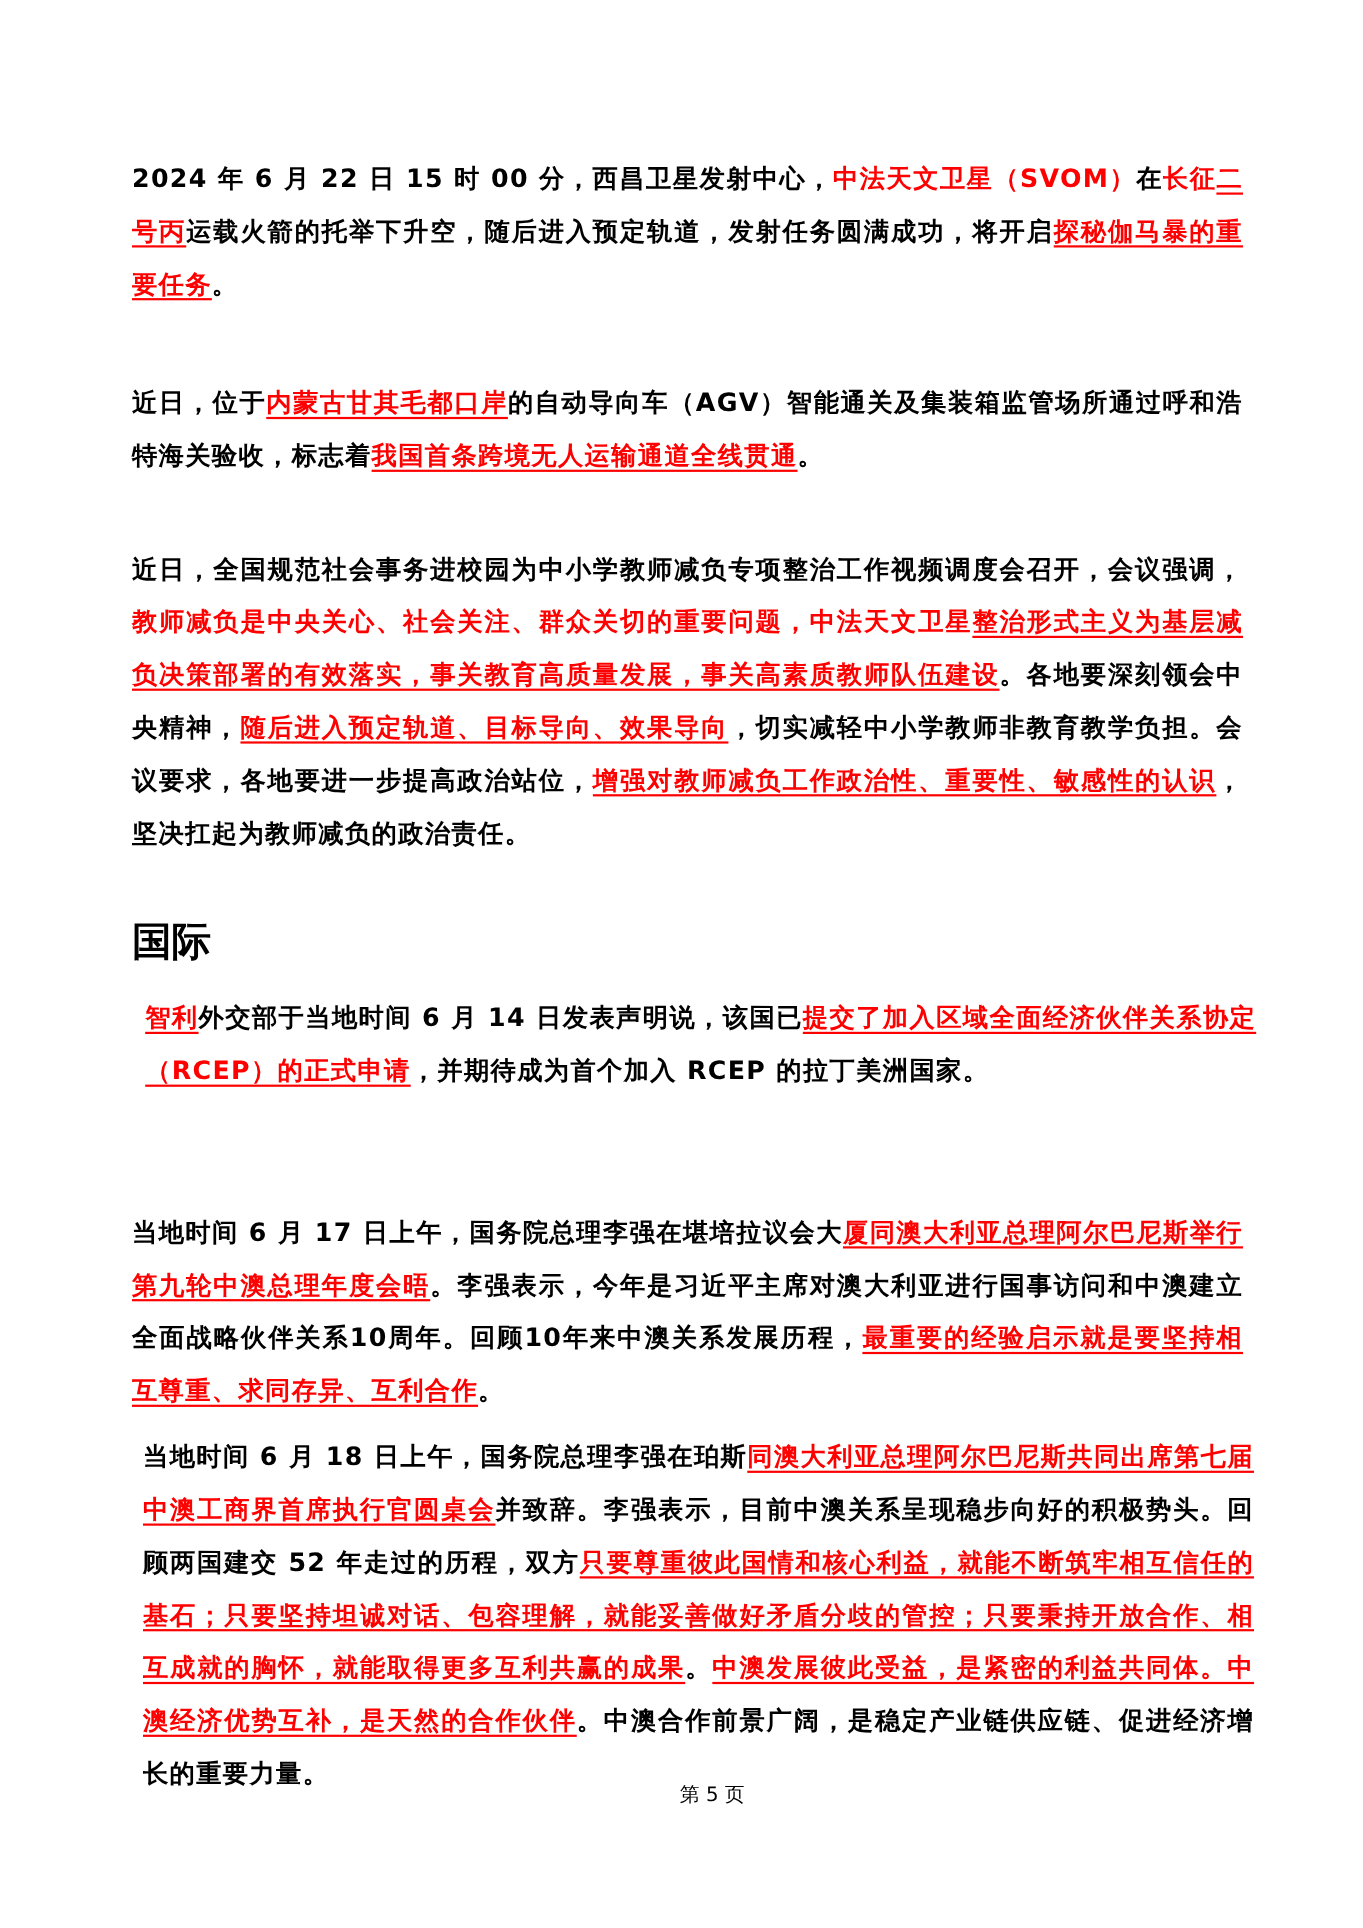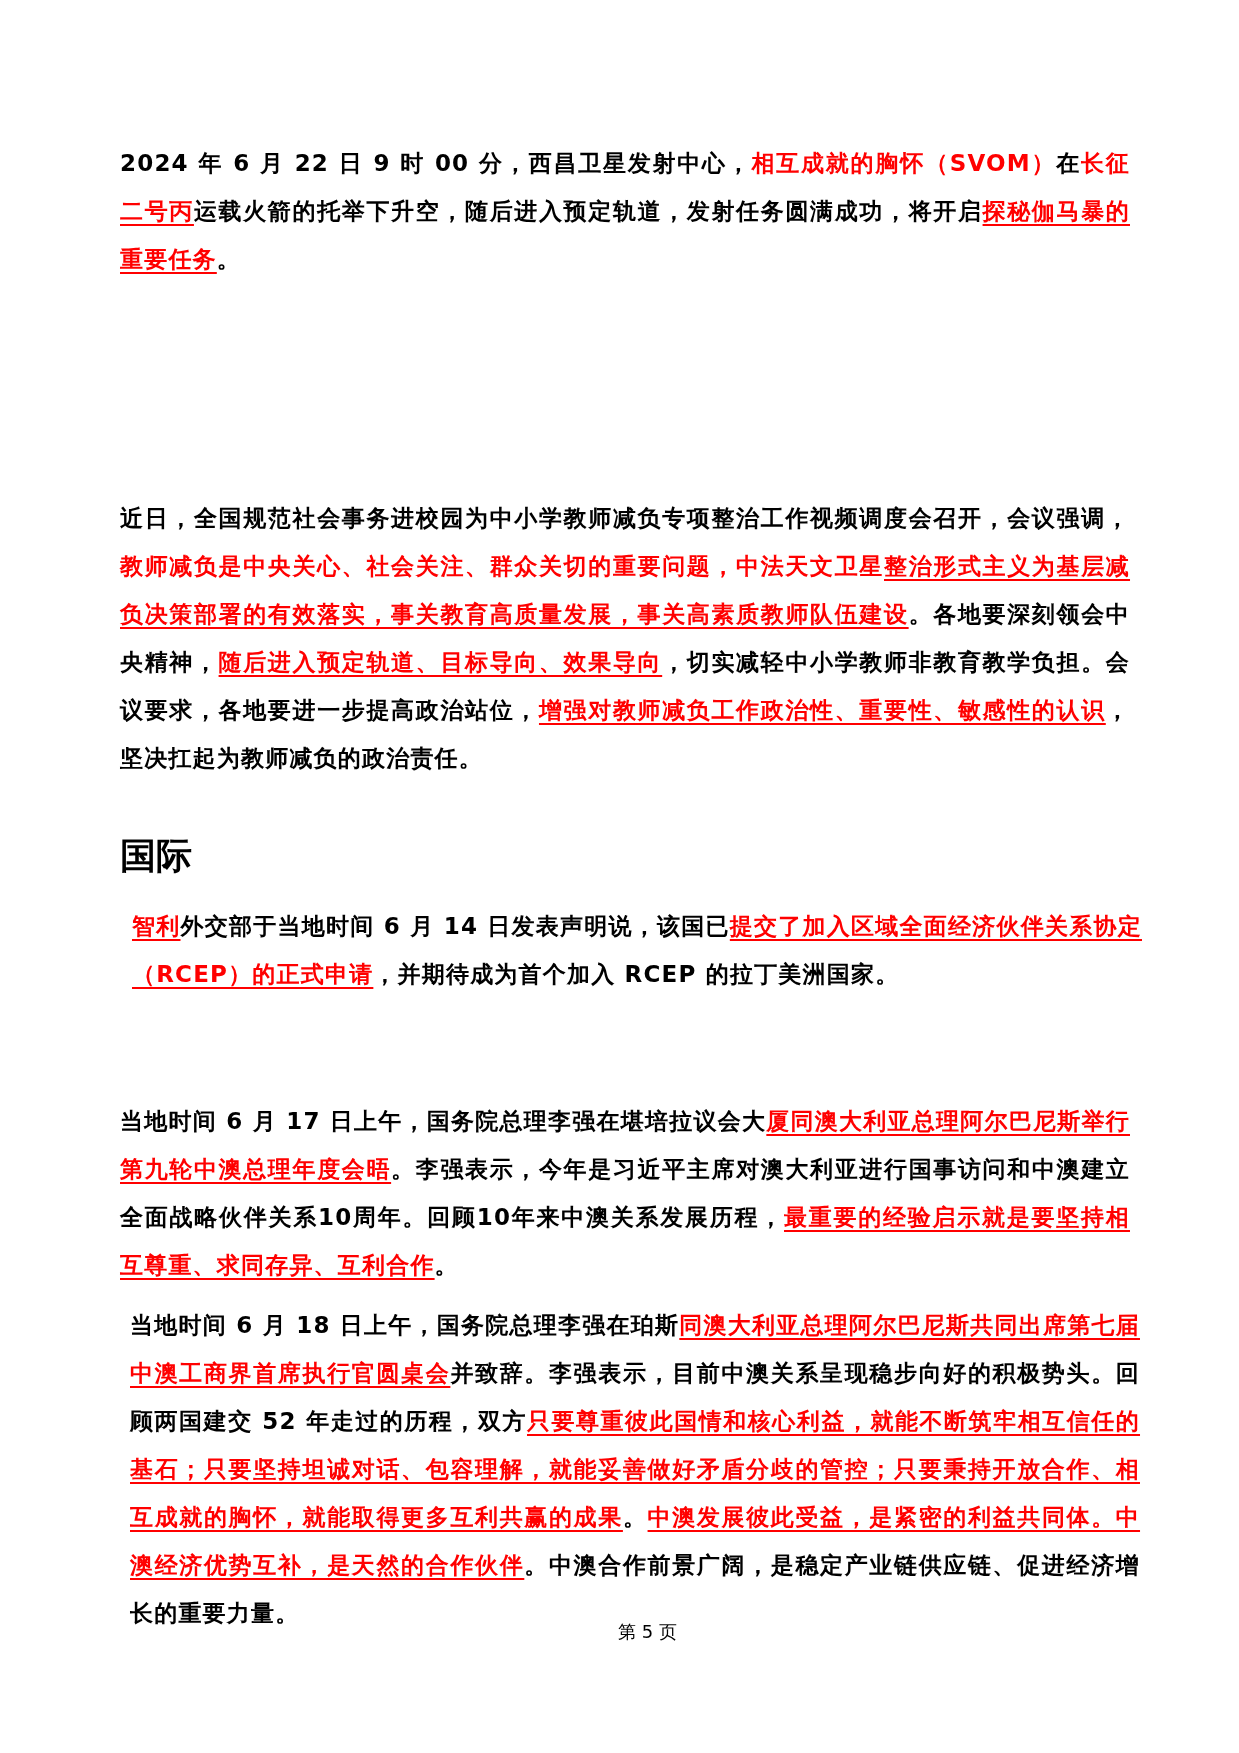--- a/index.html
+++ b/index.html
@@ -13,23 +13,26 @@
   .u { text-decoration: underline; text-decoration-color: #ff0000; text-decoration-thickness: 2px; text-underline-offset: 5px; }
   .heading { position: absolute; left: 120px; top: 832px; font-size: 36px; font-weight: bold; line-height: 48px; font-family: Liberation Serif, serif; }
   .footer { position: absolute; left: 0; width: 1239px; top: 1620px; text-align: center; font-size: 18px; line-height: 24px; padding-left: 28px; }
 </style>
 </head>
 <body>
 
 <div class="page">
 
   <p class="para" style="top:139px;margin:0;">
-    <span>2024 年 6 月 22 日 9 时 00 分，西昌卫星发射中心，</span><span class="r">相互成就的胸怀（SVOM）</span><span>在</span><span class="r">长征</span><span class="r u">二号丙</span><span>运载火箭的托举下升空，随后进入预定轨道，发射任务圆满成功，将开启</span><span class="r u">探秘伽马暴的重要任务</span><span>。</span>
+    <span>2024 年 6 月 22 日 15 时 00 分，西昌卫星发射中心，</span><span class="r">中法天文卫星（SVOM）</span><span>在</span><span class="r">长征</span><span class="r u">二号丙</span><span>运载火箭的托举下升空，随后进入预定轨道，发射任务圆满成功，将开启</span><span class="r u">探秘伽马暴的重要任务</span><span>。</span>
   </p>
 
+  <p class="para" style="top:343px;margin:0;">
+    <span>近日，位于</span><span class="r u">内蒙古甘其毛都口岸</span><span>的自动导向车（AGV）智能通关及集装箱监管场所通过呼和浩特海关验收，标志着</span><span class="r u">我国首条跨境无人运输通道全线贯通</span><span>。</span>
+  </p>
 
   <p class="para" style="top:494px;margin:0;">
     <span>近日，全国规范社会事务进校园为中小学教师减负专项整治工作视频调度会召开，会议强调，</span><span class="r">教师减负是中央关心、社会关注、群众关切的重要问题，中法天文卫星</span><span class="r u">整治形式主义为基层减负决策部署的有效落实，事关教育高质量发展，事关高素质教师队伍建设</span><span>。各地要深刻领会中央精神，</span><span class="r u">随后进入预定轨道、目标导向、效果导向</span><span>，切实减轻中小学教师非教育教学负担。会议要求，各地要进一步提高政治站位，</span><span class="r u">增强对教师减负工作政治性、重要性、敏感性的认识</span><span>，坚决扛起为教师减负的政治责任。</span>
   </p>
 
   <h2 class="heading" style="margin:0;">国际</h2>
 
   <p class="para" style="top:890px;margin:12px;">
     <span class="r u">智利</span><span>外交部于当地时间 6 月 14 日发表声明说，该国已</span><span class="r u">提交了加入区域全面经济伙伴关系协定（RCEP）的正式申请</span><span>，并期待成为首个加入 RCEP 的拉丁美洲国家。</span>
   </p>

